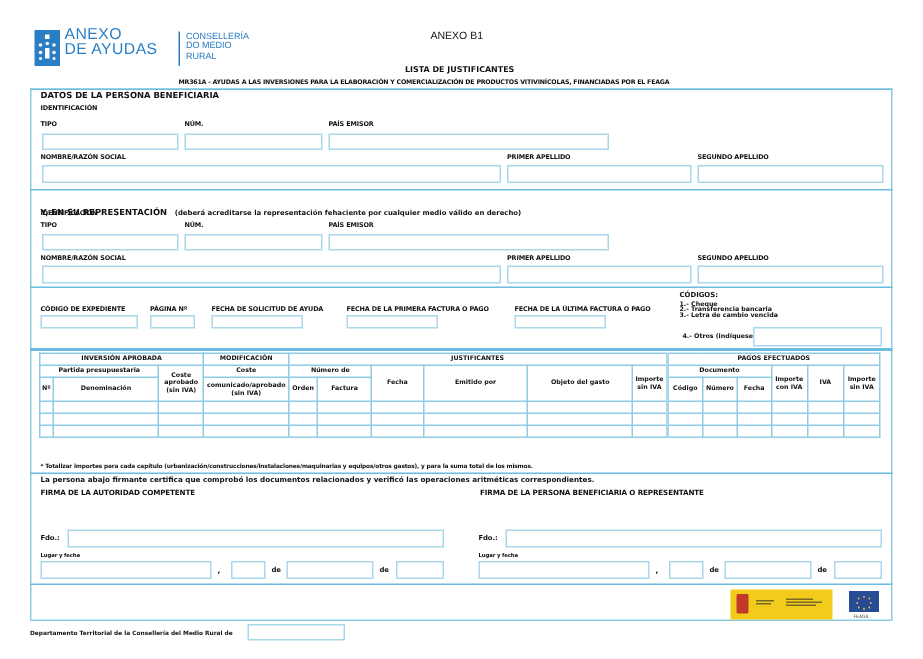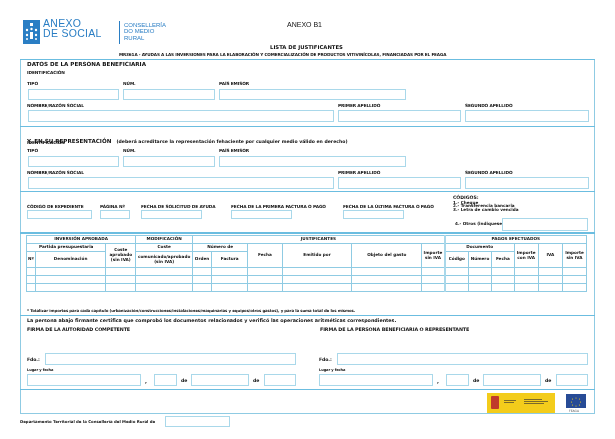--- a/index.html
+++ b/index.html
@@ -35,21 +35,21 @@
         <circle cx="4" cy="15" r="1.2"></circle>
         <rect x="7" y="12" width="3" height="7"></rect>
         <circle cx="13" cy="15" r="1.2"></circle>
         <circle cx="4" cy="19" r="1"></circle>
         <circle cx="13" cy="19" r="1"></circle>
       </g>
     </svg>
 </div>
 <div class="xg-text">
   <div>ANEXO</div>
-  <div>DE SOCIAL</div>
+  <div>DE AYUDAS</div>
 </div>
 <div class="sep"></div>
 <div class="cons">
   <div>CONSELLERÍA</div>
   <div>DO MEDIO</div>
   <div>RURAL</div>
 </div>
 <div class="abs" style="left:287px;top:21px;font-size:7px;font-family:'Liberation Sans',sans-serif">ANEXO B1</div>
 <div class="abs" style="left:270px;top:44px;font-size:5.3px;font-weight:bold">LISTA DE JUSTIFICANTES</div>
 <div class="abs" style="left:119px;top:52px;font-size:4.2px;font-weight:bold;letter-spacing:-0.15px;white-space:nowrap">MR361A - AYUDAS A LAS INVERSIONES PARA LA ELABORACIÓN Y COMERCIALIZACIÓN DE PRODUCTOS VITIVINÍCOLAS, FINANCIADAS POR EL FEAGA</div>

